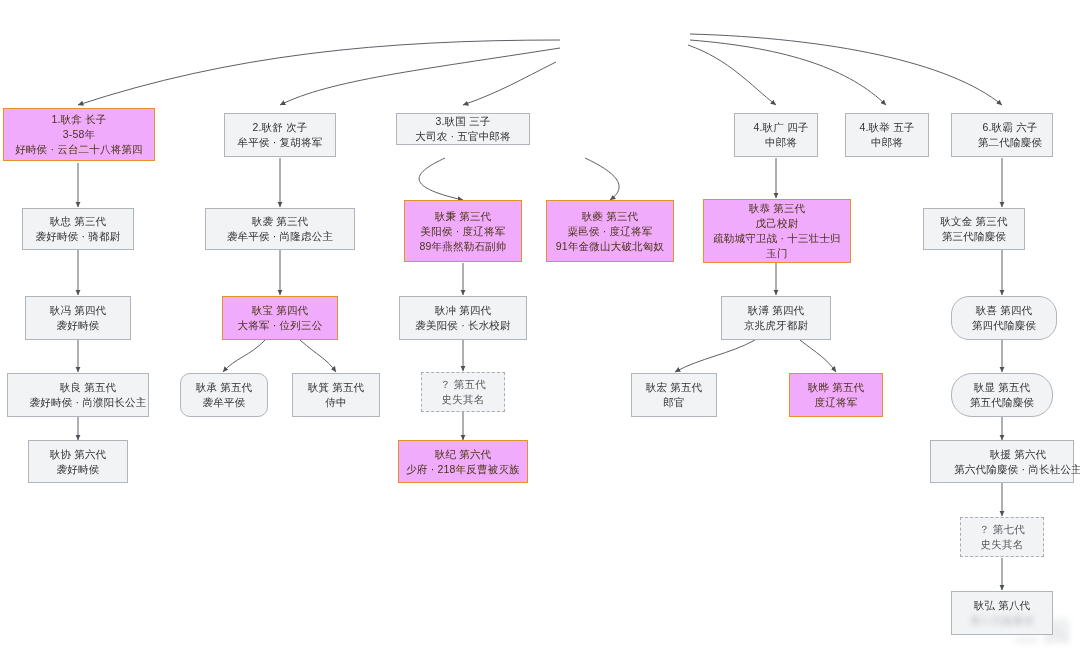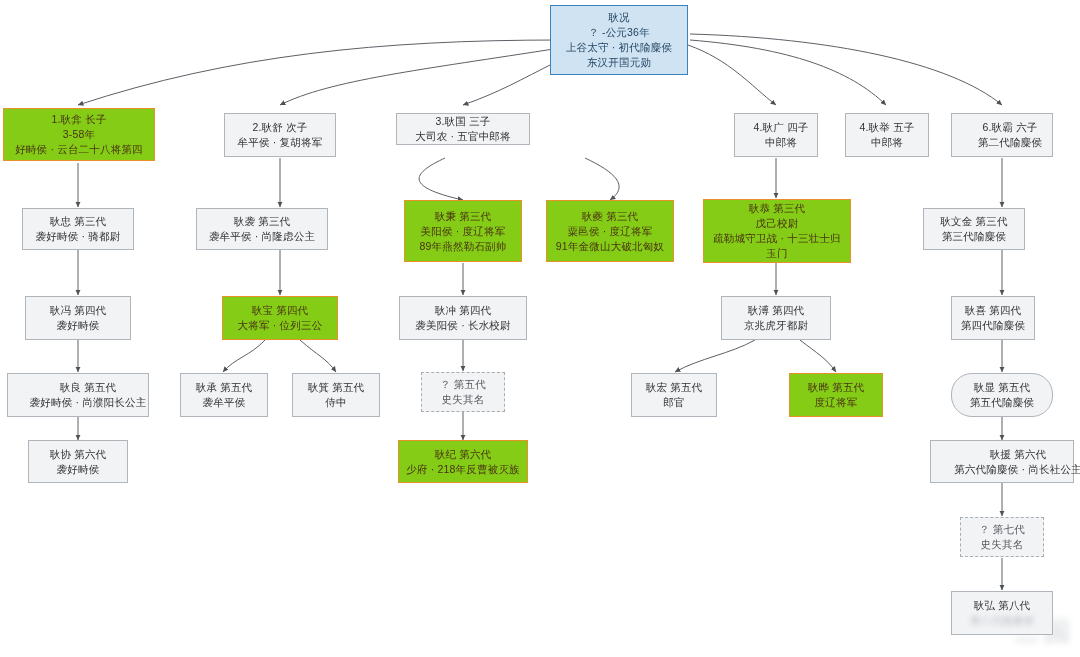--- a/index.html
+++ b/index.html
@@ -42,21 +42,21 @@
   }
   .node .ln { display: block; white-space: nowrap; }
   
   .node.root {
     background: #cfe3f3;
     border: 1.6px solid #3b82bd;
     color: #1d3f5c;
   }
   
   .node.hl {
-    background: #84cc16;
+    background: #f0abfc;
     border: 1.6px solid #e8912a;
     color: #4a3312;
   }
   
   .node.unknown {
     background: #f2f3f5;
     border: 1px dashed #a8acb3;
     color: #55595f;
   }
   .node.blurred .ln.blur {
@@ -134,26 +134,20 @@
       <path d="M1002,340 L1002,372"></path>
 
       <path d="M1002,417 L1002,440"></path>
 
       <path d="M1002,483 L1002,516"></path>
 
       <path d="M1002,558 L1002,590"></path>
     </g>
   </svg>
 
-  <div class="node root" style="left:550px;top:5px;width:138px;height:70px;">
-    <span class="ln">耿况</span>
-    <span class="ln">？ -公元36年</span>
-    <span class="ln">上谷太守 · 初代隃麋侯</span>
-    <span class="ln">东汉开国元勋</span>
-  </div>
 
   <div class="node hl" style="left:3px;top:108px;width:152px;height:53px;">
     <span class="ln">1.耿弇 长子</span>
     <span class="ln">3-58年</span>
     <span class="ln">好畤侯 · 云台二十八将第四</span>
   </div>
 
   <div class="node" style="left:224px;top:113px;width:112px;height:44px;">
     <span class="ln">2.耿舒 次子</span>
     <span class="ln">牟平侯 · 复胡将军</span>
@@ -177,21 +171,21 @@
   <div class="node" style="left:951px;top:113px;width:102px;height:44px;padding-left:20px;">
     <span class="ln">6.耿霸 六子</span>
     <span class="ln">第二代隃麋侯</span>
   </div>
 
   <div class="node" style="left:22px;top:208px;width:112px;height:42px;">
     <span class="ln">耿忠 第三代</span>
     <span class="ln">袭好畤侯 · 骑都尉</span>
   </div>
 
-  <div class="node" style="left:196px;top:208px;width:132px;height:42px;">
+  <div class="node" style="left:205px;top:208px;width:150px;height:42px;">
     <span class="ln">耿袭 第三代</span>
     <span class="ln">袭牟平侯 · 尚隆虑公主</span>
   </div>
 
   <div class="node hl" style="left:404px;top:200px;width:118px;height:62px;">
     <span class="ln">耿秉 第三代</span>
     <span class="ln">美阳侯 · 度辽将军</span>
     <span class="ln">89年燕然勒石副帅</span>
   </div>
 
@@ -226,31 +220,31 @@
   <div class="node" style="left:399px;top:296px;width:128px;height:44px;">
     <span class="ln">耿冲 第四代</span>
     <span class="ln">袭美阳侯 · 长水校尉</span>
   </div>
 
   <div class="node" style="left:721px;top:296px;width:110px;height:44px;">
     <span class="ln">耿溥 第四代</span>
     <span class="ln">京兆虎牙都尉</span>
   </div>
 
-  <div class="node" style="left:951px;top:296px;width:84px;height:44px;">
+  <div class="node" style="left:951px;top:296px;width:106px;height:44px;border-radius:18px;">
     <span class="ln">耿喜 第四代</span>
     <span class="ln">第四代隃麋侯</span>
   </div>
 
   <div class="node" style="left:7px;top:373px;width:142px;height:44px;padding-left:24px;">
     <span class="ln">耿良 第五代</span>
     <span class="ln">袭好畤侯 · 尚濮阳长公主</span>
   </div>
 
-  <div class="node" style="left:180px;top:373px;width:88px;height:44px;">
+  <div class="node" style="left:180px;top:373px;width:88px;height:44px;border-radius:10px;">
     <span class="ln">耿承 第五代</span>
     <span class="ln">袭牟平侯</span>
   </div>
 
   <div class="node" style="left:292px;top:373px;width:88px;height:44px;">
     <span class="ln">耿箕 第五代</span>
     <span class="ln">侍中</span>
   </div>
 
   <div class="node unknown" style="left:421px;top:372px;width:84px;height:40px;">

